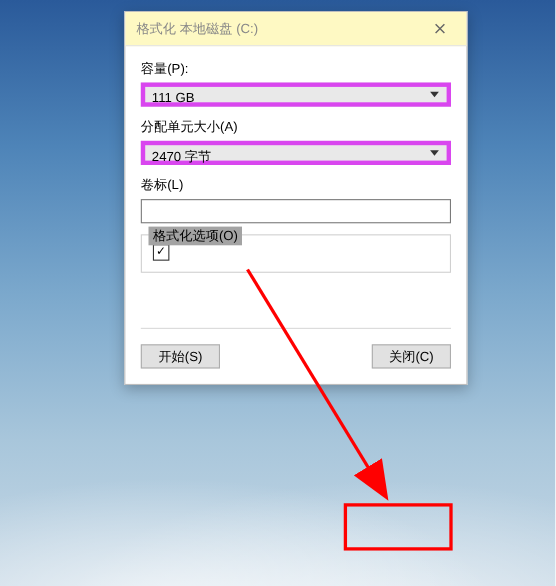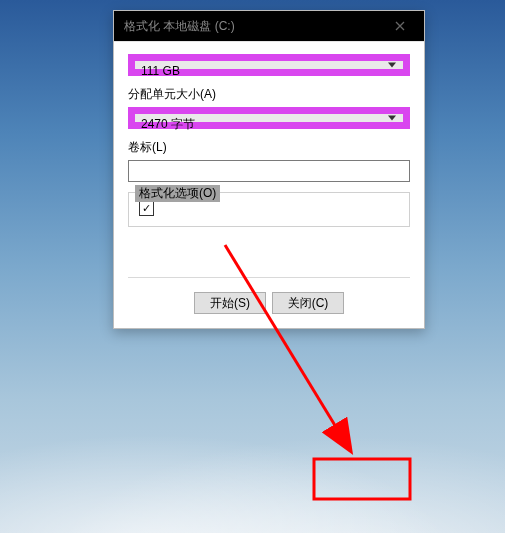--- a/index.html
+++ b/index.html
@@ -33,21 +33,21 @@
     width: 310px;
     background: #ffffff;
     border: 1px solid #bdbdbd;
     box-shadow: 0 4px 12px rgba(0,0,0,0.25);
   }
   .titlebar {
     display: flex;
     align-items: center;
     justify-content: space-between;
     height: 30px;
-    background: #000000;
+    background: #fef9c3;
     border-bottom: 1px solid #e5e5e5;
     padding: 0 4px 0 10px;
   }
   .titlebar .title {
     color: #888;
     font-size: 12px;
   }
   .close-x {
     width: 40px;
     height: 28px;
@@ -75,21 +75,21 @@
     border: 1px solid #7a7a7a;
     background: #fff;
     font-family: inherit;
     font-size: 12px;
     position: relative;
   }
   .select {
     padding: 0 22px 0 6px;
     line-height: 20px;
     background: #e9e9e9;
-    border: 7px solid #d946ef;
+    border: 4px solid #d946ef;
   }
   .select::after {
     content: "";
     position: absolute;
     right: 7px;
     top: 50%;
     width: 0; height: 0;
     border-left: 4px solid transparent;
     border-right: 4px solid transparent;
     border-top: 5px solid #333;
@@ -142,21 +142,21 @@
     font-size: 11px;
     line-height: 1;
   }
   hr.sep {
     border: none;
     border-top: 1px solid #d9d9d9;
     margin: 14px 0;
   }
   .footer {
     display: flex;
-    justify-content: center;
+    justify-content: space-between;
     gap: 6px;
   }
   .annot {
     position: absolute;
     left: 0; top: 0;
     width: 505px;
     height: 533px;
     pointer-events: none;
   }
 </style>
@@ -171,20 +171,21 @@
     <div class="close-x">
       <svg viewBox="0 0 10 10">
           <path d="M1 1 L9 9 M9 1 L1 9" stroke="#666" stroke-width="1.3" fill="none"></path>
         </svg>
     </div>
   </div>
 
   <div class="body">
 
     <div class="field">
+      <label>容量(P):</label>
       <div class="select">
         <span>111 GB</span>
       </div>
     </div>
 
 
     <div class="field">
       <label>分配单元大小(A)</label>
       <div class="select">
         <span>2470 字节</span>

